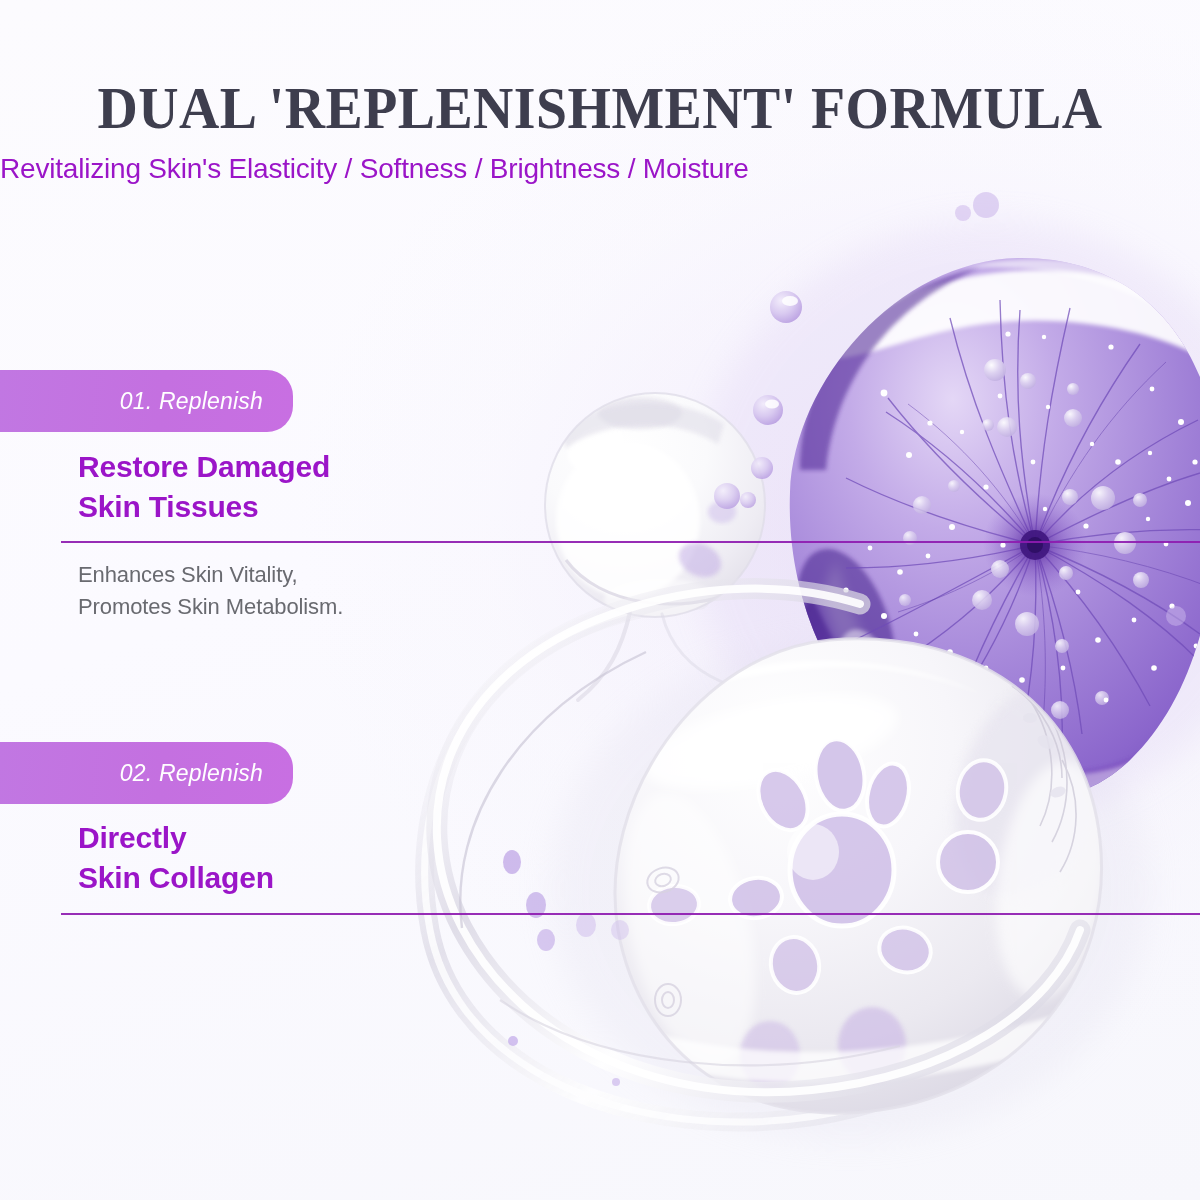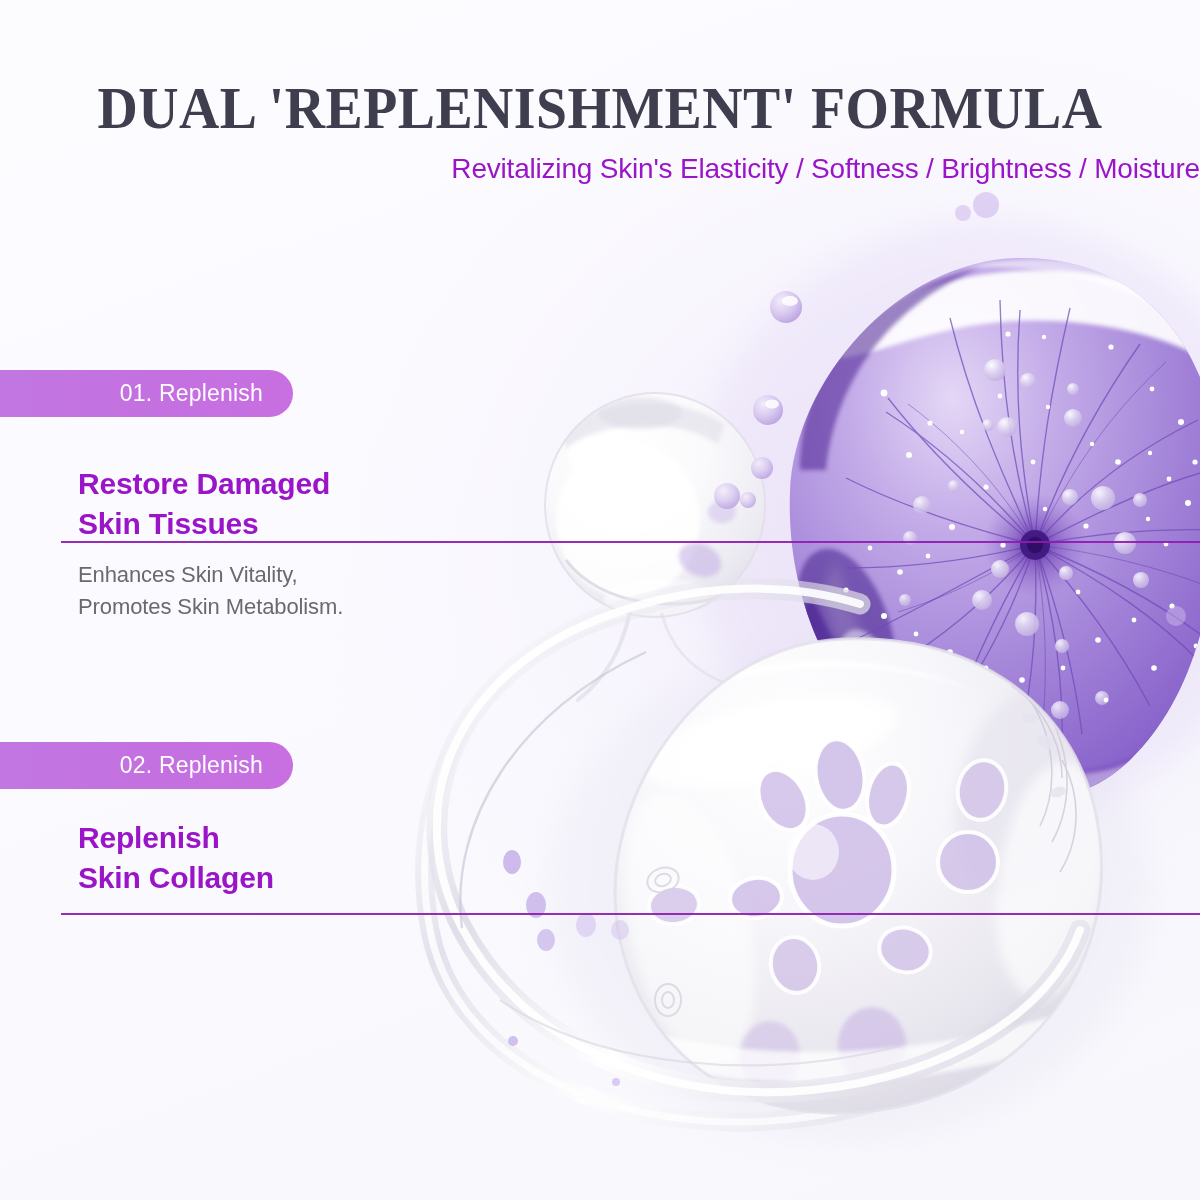--- a/index.html
+++ b/index.html
@@ -47,59 +47,60 @@
     white-space: nowrap;
     transform: scaleX(0.93);
     transform-origin: center top;
   }
 
   .subtitle {
     position: absolute;
     top: 153px;
     left: 0;
     width: 1200px;
-    text-align: right;
+    text-align: left;
     font-size: 28px;
     font-weight: 400;
     color: #9b15c8;
     letter-spacing: -0.2px;
     white-space: nowrap;
   }
 
   
   .badge {
     position: absolute;
     left: 0;
-    height: 47px;
+    height: 62px;
     display: flex;
     align-items: center;
     justify-content: flex-end;
     padding-right: 30px;
     box-sizing: border-box;
     border-radius: 0 26px 26px 0;
     background: linear-gradient(95deg, #c177e2 0%, #c470e0 55%, #c86fe2 100%);
     color: #ffffff;
     font-size: 23px;
     font-weight: 400;
     letter-spacing: 0.2px;
+    font-style: italic;
   }
   #badge-1 { top: 370px; width: 293px; }
   #badge-2 { top: 742px; width: 293px; padding-left: 16px; }
 
   .sec-heading {
     position: absolute;
     left: 78px;
     font-size: 30px;
     font-weight: 700;
     line-height: 1.32;
     color: #9b15c8;
     letter-spacing: -0.2px;
     white-space: pre-line;
   }
-  #heading-1 { top: 447px; margin-top: 17px; }
+  #heading-1 { top: 447px; }
   #heading-2 { top: 818px; }
 
   .divider {
     position: absolute;
     left: 61px;
     height: 1.5px;
     background: #8e1bb0;
     opacity: 0.92;
   }
   #divider-1 { top: 541px; width: 1139px; }
@@ -472,18 +473,18 @@
     <div class="subtitle">Revitalizing Skin's Elasticity / Softness / Brightness / Moisture</div>
 
     <div class="badge" id="badge-1">01. Replenish</div>
     <div class="sec-heading" id="heading-1">Restore Damaged
 Skin Tissues</div>
     <div class="divider" id="divider-1"></div>
     <div class="sec-body" id="body-1">Enhances Skin Vitality,
 Promotes Skin Metabolism.</div>
 
     <div class="badge" id="badge-2">02. Replenish</div>
-    <div class="sec-heading" id="heading-2">Replenish
+    <div class="sec-heading" id="heading-2">Directly
 Skin Collagen</div>
     <div class="divider" id="divider-2"></div>
 
   </div>
 </div>
 
 </body></html>

